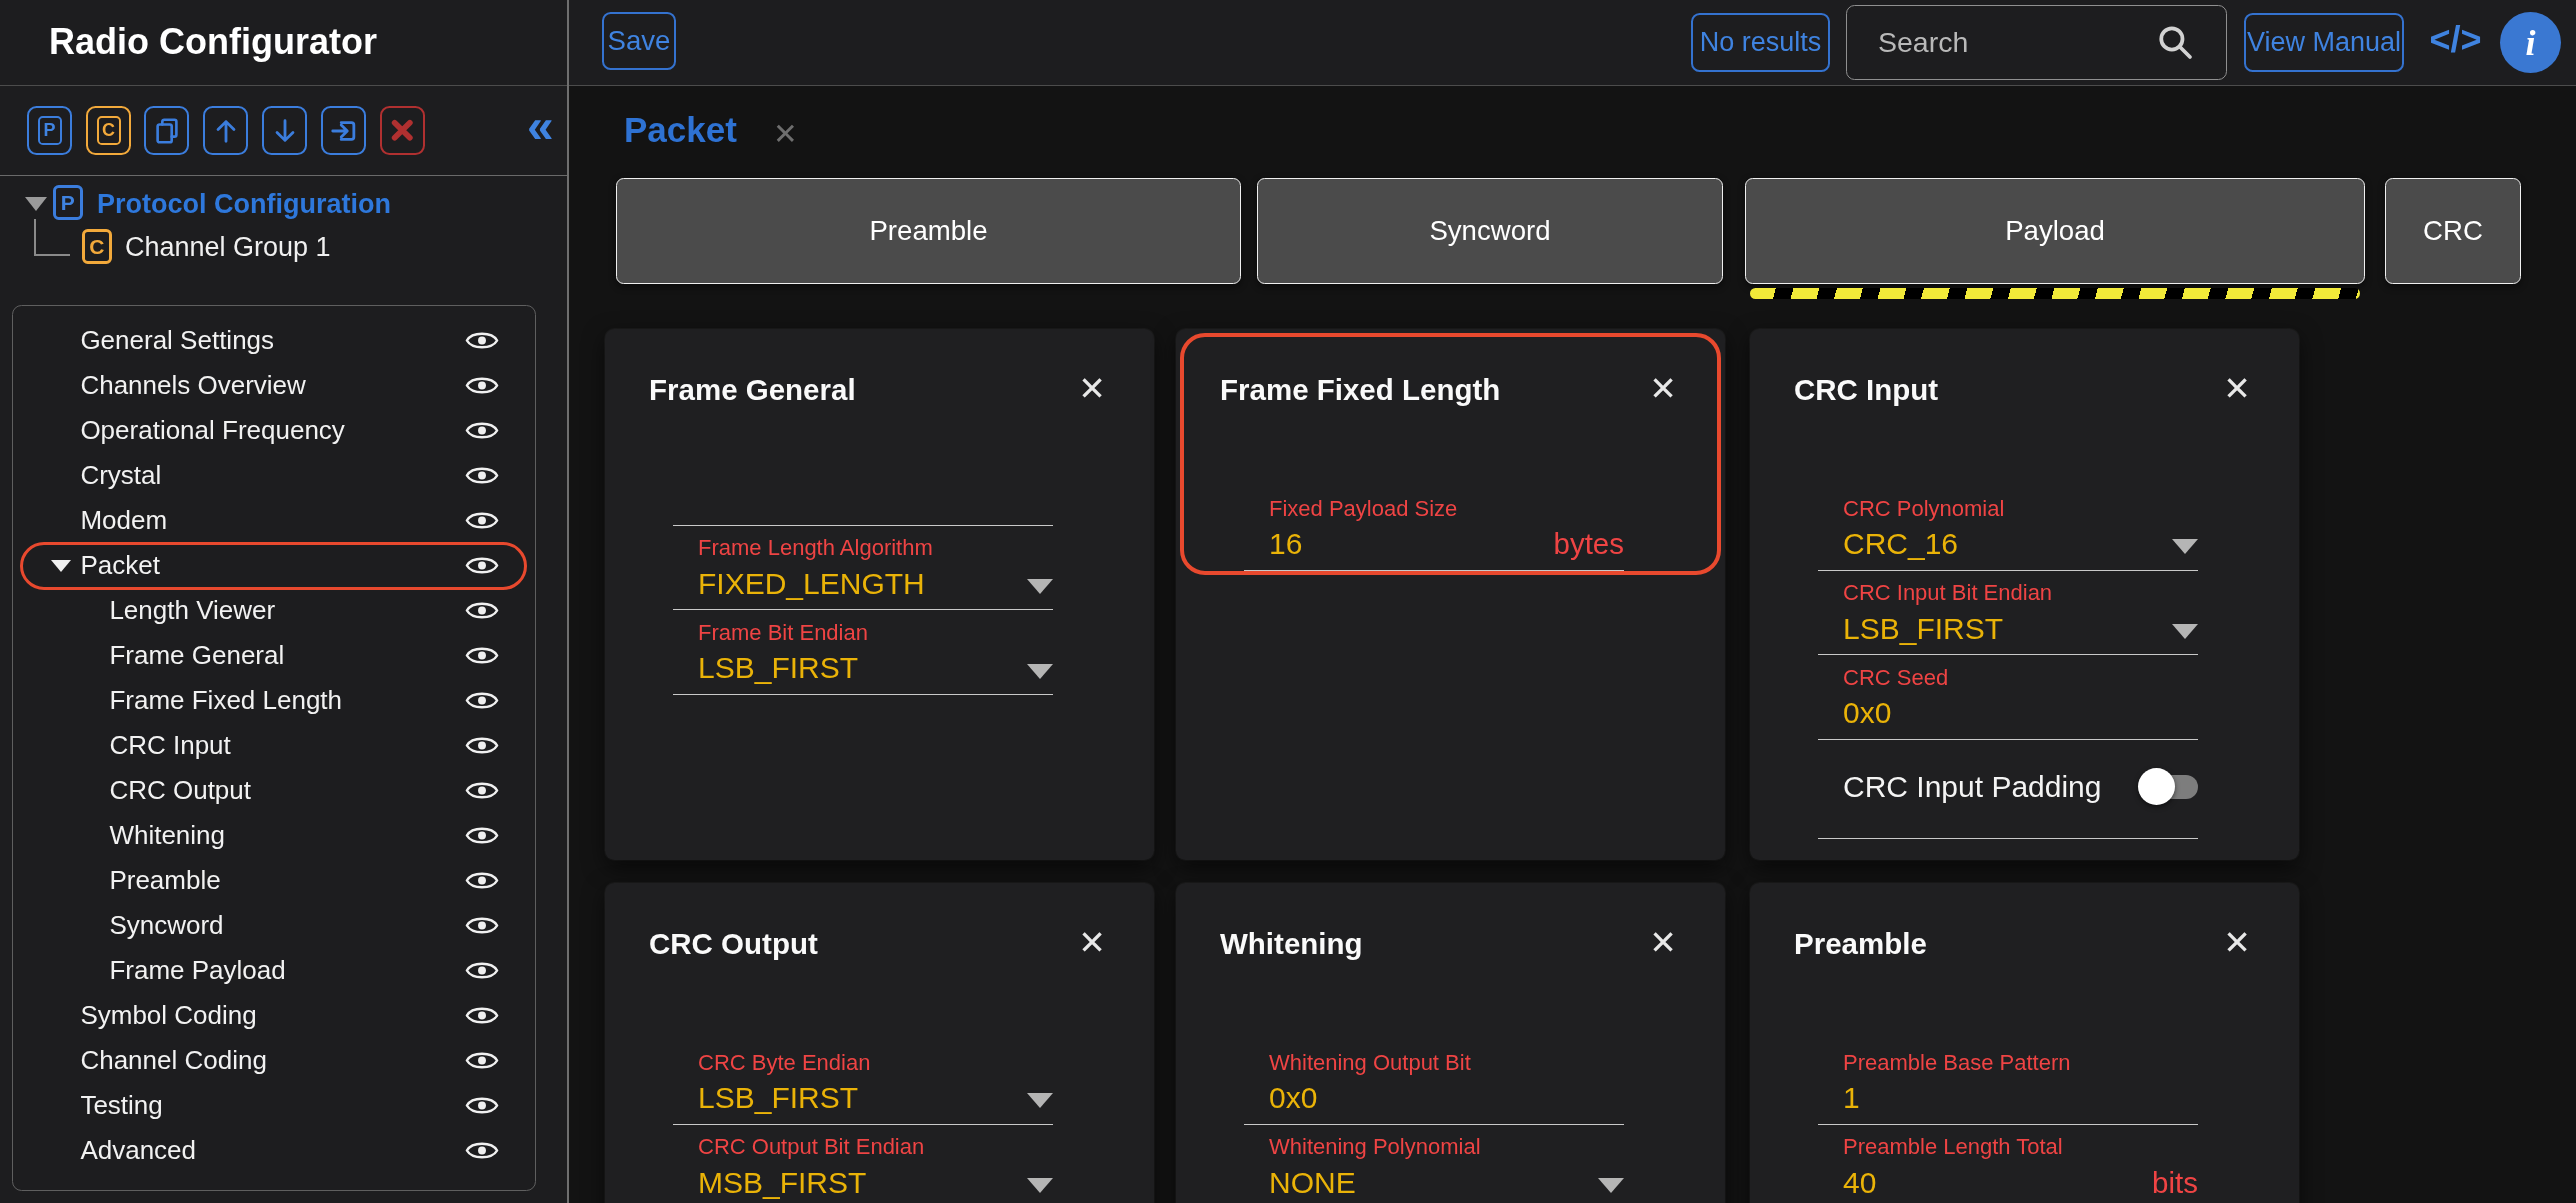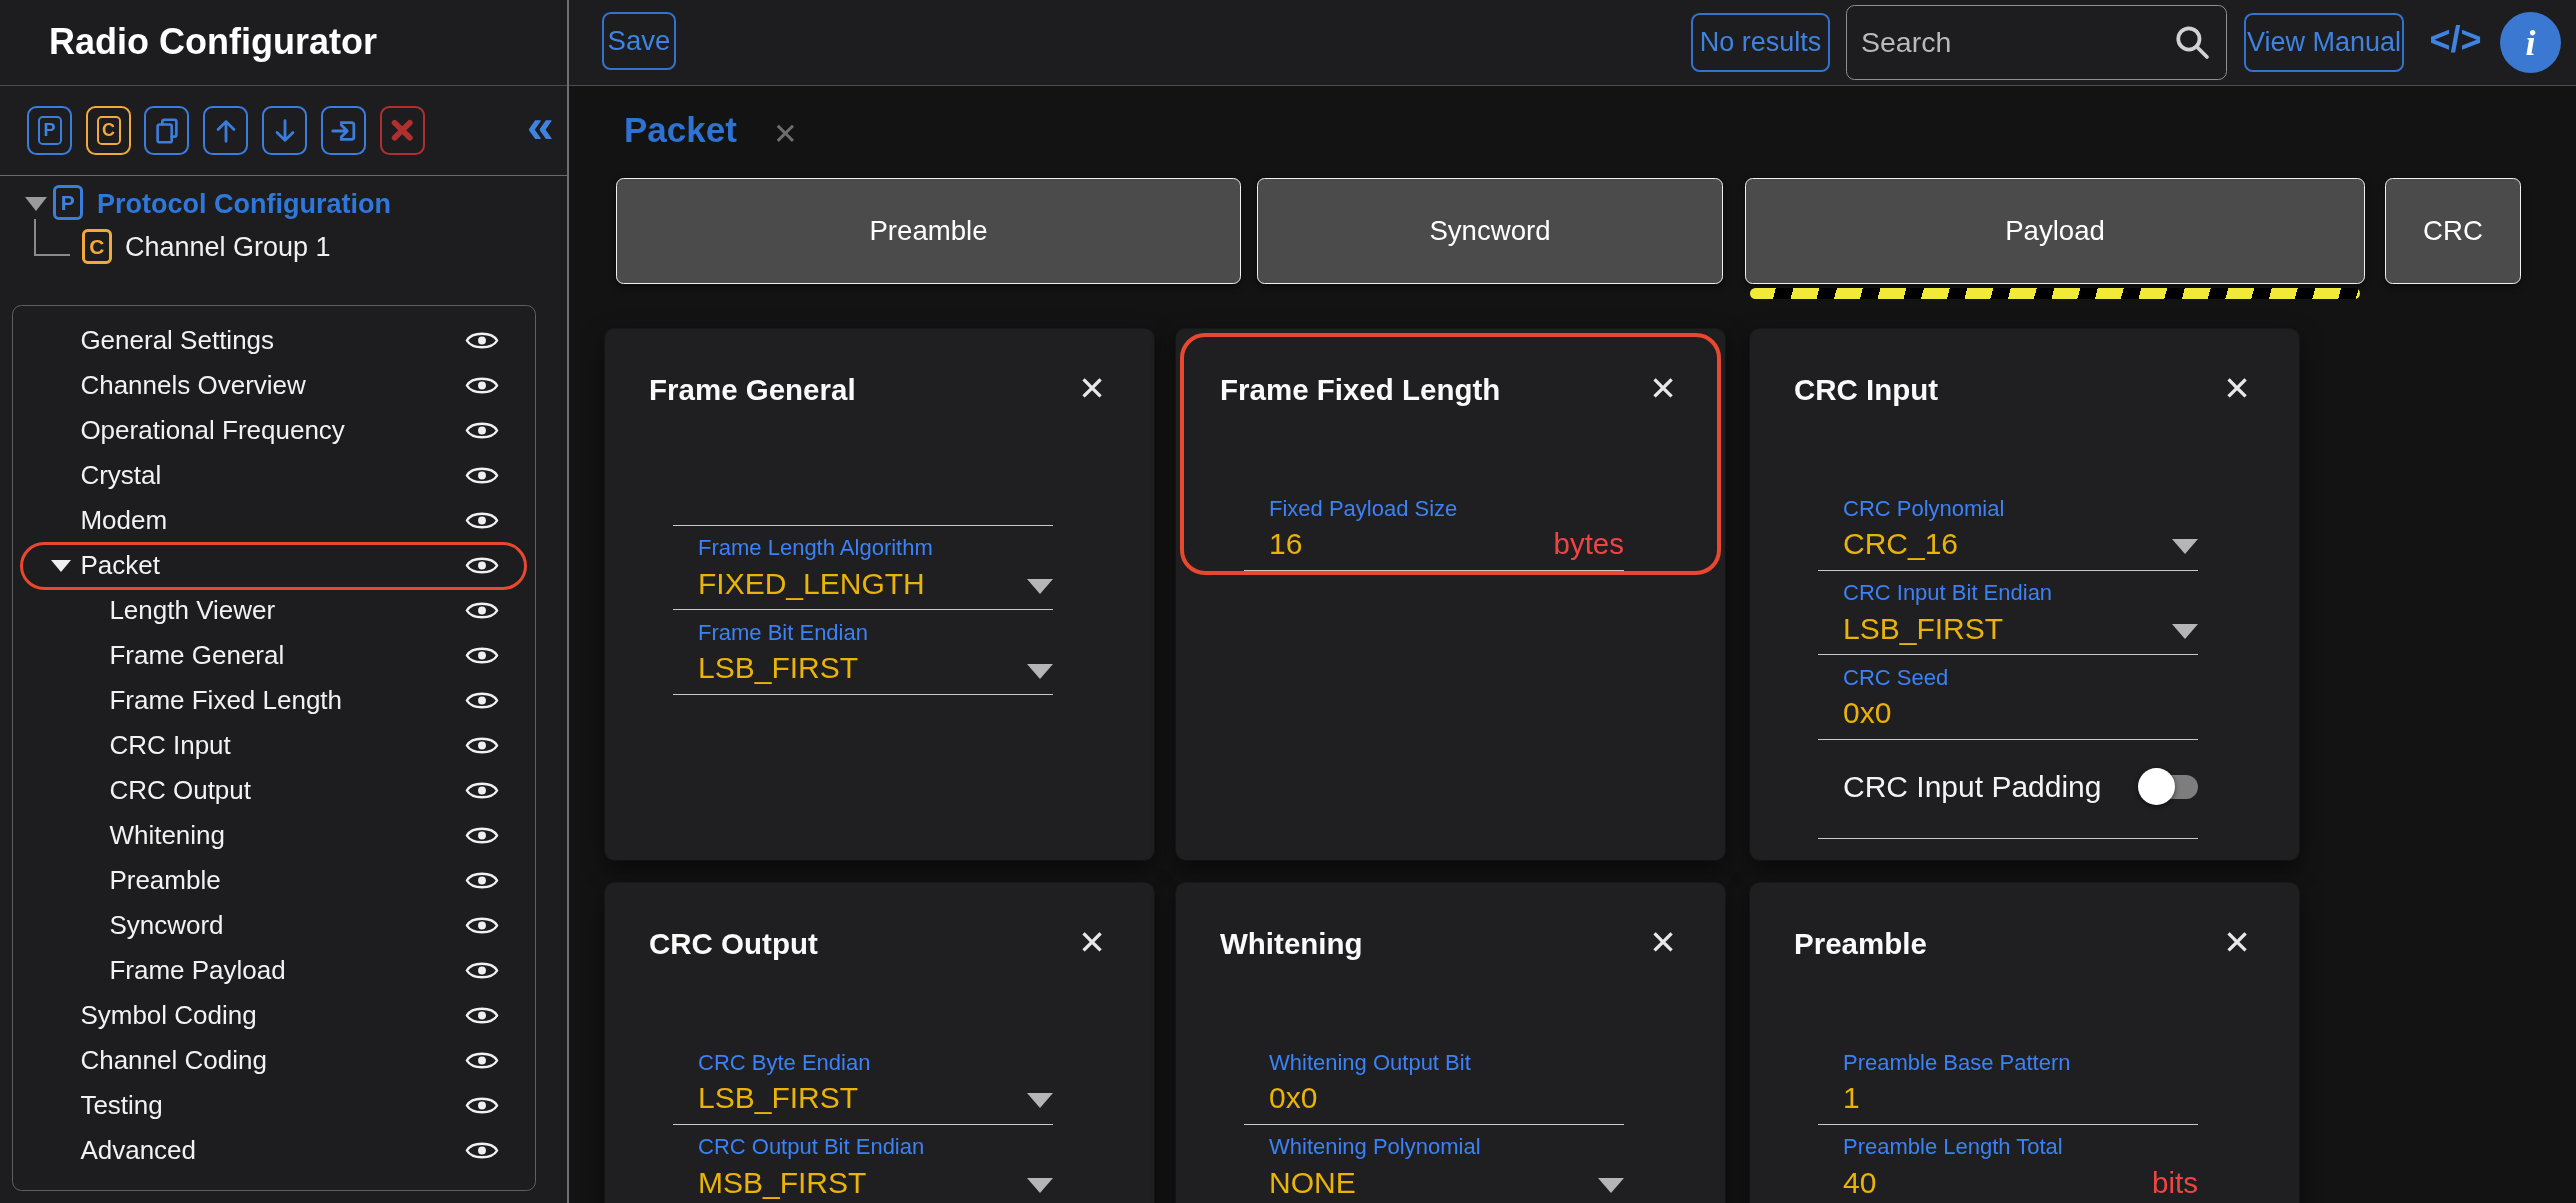--- a/index.html
+++ b/index.html
@@ -14,21 +14,21 @@
   .topbar { position:absolute; left:0; top:0; width:2576px; height:86px;
     background:#1d1d1f; border-bottom:1px solid #4c4c4c; z-index:5; }
   .app-title { position:absolute; left:49px; top:21px; font-size:36px; font-weight:bold; color:#fff; }
   .obtn { position:absolute; background:transparent; border:2.9px solid #3472cf; border-radius:8.6px;
     color:#3f83e0; display:flex; align-items:center; justify-content:center;
     font-family:inherit; font-size:27.6px; cursor:pointer; }
   .save-btn { left:602px; top:12.4px; width:74px; height:58px; }
   .no-results-btn { left:1691px; top:13.3px; width:139px; height:59px; font-size:27px; }
   .view-manual-btn { left:2244px; top:13.3px; width:160px; height:59px; font-size:27px; }
   .search-box { position:absolute; left:1846px; top:4.8px; width:381px; height:75px;
-    border:1.9px solid #909090; border-radius:8.6px; display:flex; align-items:center; padding:0 14px; }
+    border:1.9px solid #909090; border-radius:8.6px; display:flex; align-items:center; padding:0 31px; }
   .search-box input { flex:1; background:transparent; border:none; outline:none;
     color:#ddd; font-size:28.5px; font-family:inherit; min-width:0; }
   .search-box input::placeholder { color:#b9b9b9; opacity:1; }
   .search-icon { width:40px; height:40px; flex:0 0 auto; }
   .code-glyph { position:absolute; left:2422px; top:19px; width:67px; text-align:center;
     font-size:36px; font-weight:bold; color:#3f83e0; cursor:pointer; }
   .info-btn { position:absolute; left:2500px; top:12.4px; width:61px; height:61px; border-radius:50%;
     background:#3a78d2; color:#fff; display:flex; align-items:center; justify-content:center;
     font-size:36px; font-weight:bold; font-style:italic; font-family:"Liberation Serif", serif; cursor:pointer; }
 
@@ -93,21 +93,21 @@
     box-shadow:0 7.6px 21px rgba(0,0,0,.55), 0 0 0 1px rgba(255,255,255,.04); }
   .row-0 { top:242px; height:531px; }
   .row-1 { top:796px; height:580px; }
   .col-0 { left:37px; } .col-1 { left:608px; } .col-2 { left:1182px; }
   .card-head { display:flex; align-items:flex-start; padding:44px 48px 0 44px; }
   .card-title { flex:1; font-size:29.5px; font-weight:bold; color:#fafafa; }
   .card-close { font-size:33px; color:#e8e8e8; line-height:32px; cursor:pointer; background:none; border:none; font-family:inherit; }
   .card-body { padding:0 101px 0 68px; }
   .f-spacer { width:100%; }
   .field { padding-top:8.6px; cursor:pointer; }
-  .f-label { padding-left:25px; font-size:22px; color:#3b82f6; line-height:27.6px; }
+  .f-label { padding-left:25px; font-size:22px; color:#ef4444; line-height:27.6px; }
   .f-valrow { display:flex; align-items:flex-end; padding-left:25px; margin-top:2.9px; height:37px; }
   .f-value { font-size:30px; color:#eab308; line-height:36px; }
   .f-unit { margin-left:auto; font-size:29.5px; color:#ef4444; line-height:36px; }
   .f-caret { margin-left:auto; margin-bottom:7.6px; width:0; height:0;
     border-left:13.3px solid transparent; border-right:13.3px solid transparent; border-top:15px solid #b5b5b5; }
   .f-underline { border-bottom:1.9px solid #c9c9c9; margin-top:7.6px; }
   .bare-underline { border-bottom:1.9px solid #c9c9c9; }
   .toggle-row { display:flex; align-items:center; padding-left:25px; height:59px; }
   .toggle-label { flex:1; font-size:30px; color:#f4f4f4; }
   .toggle { position:relative; width:57px; height:24px; flex:0 0 auto; cursor:pointer; }

